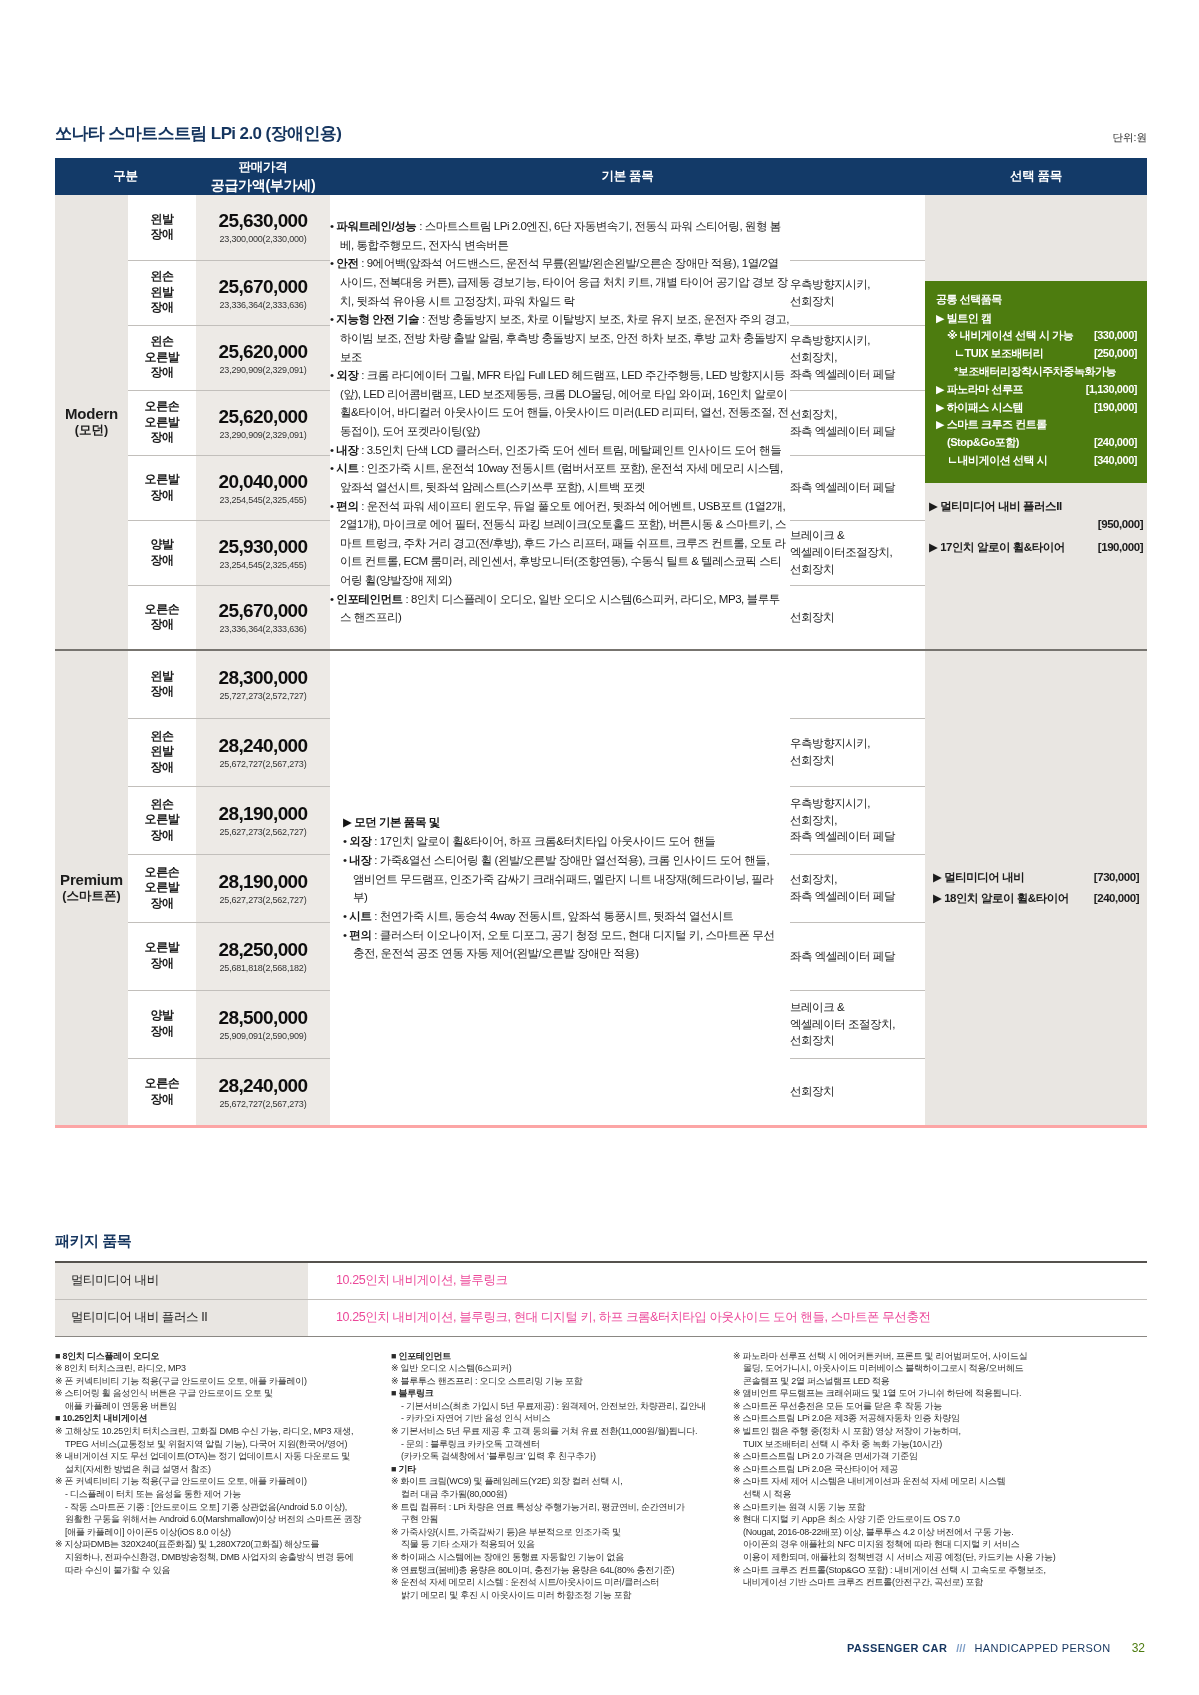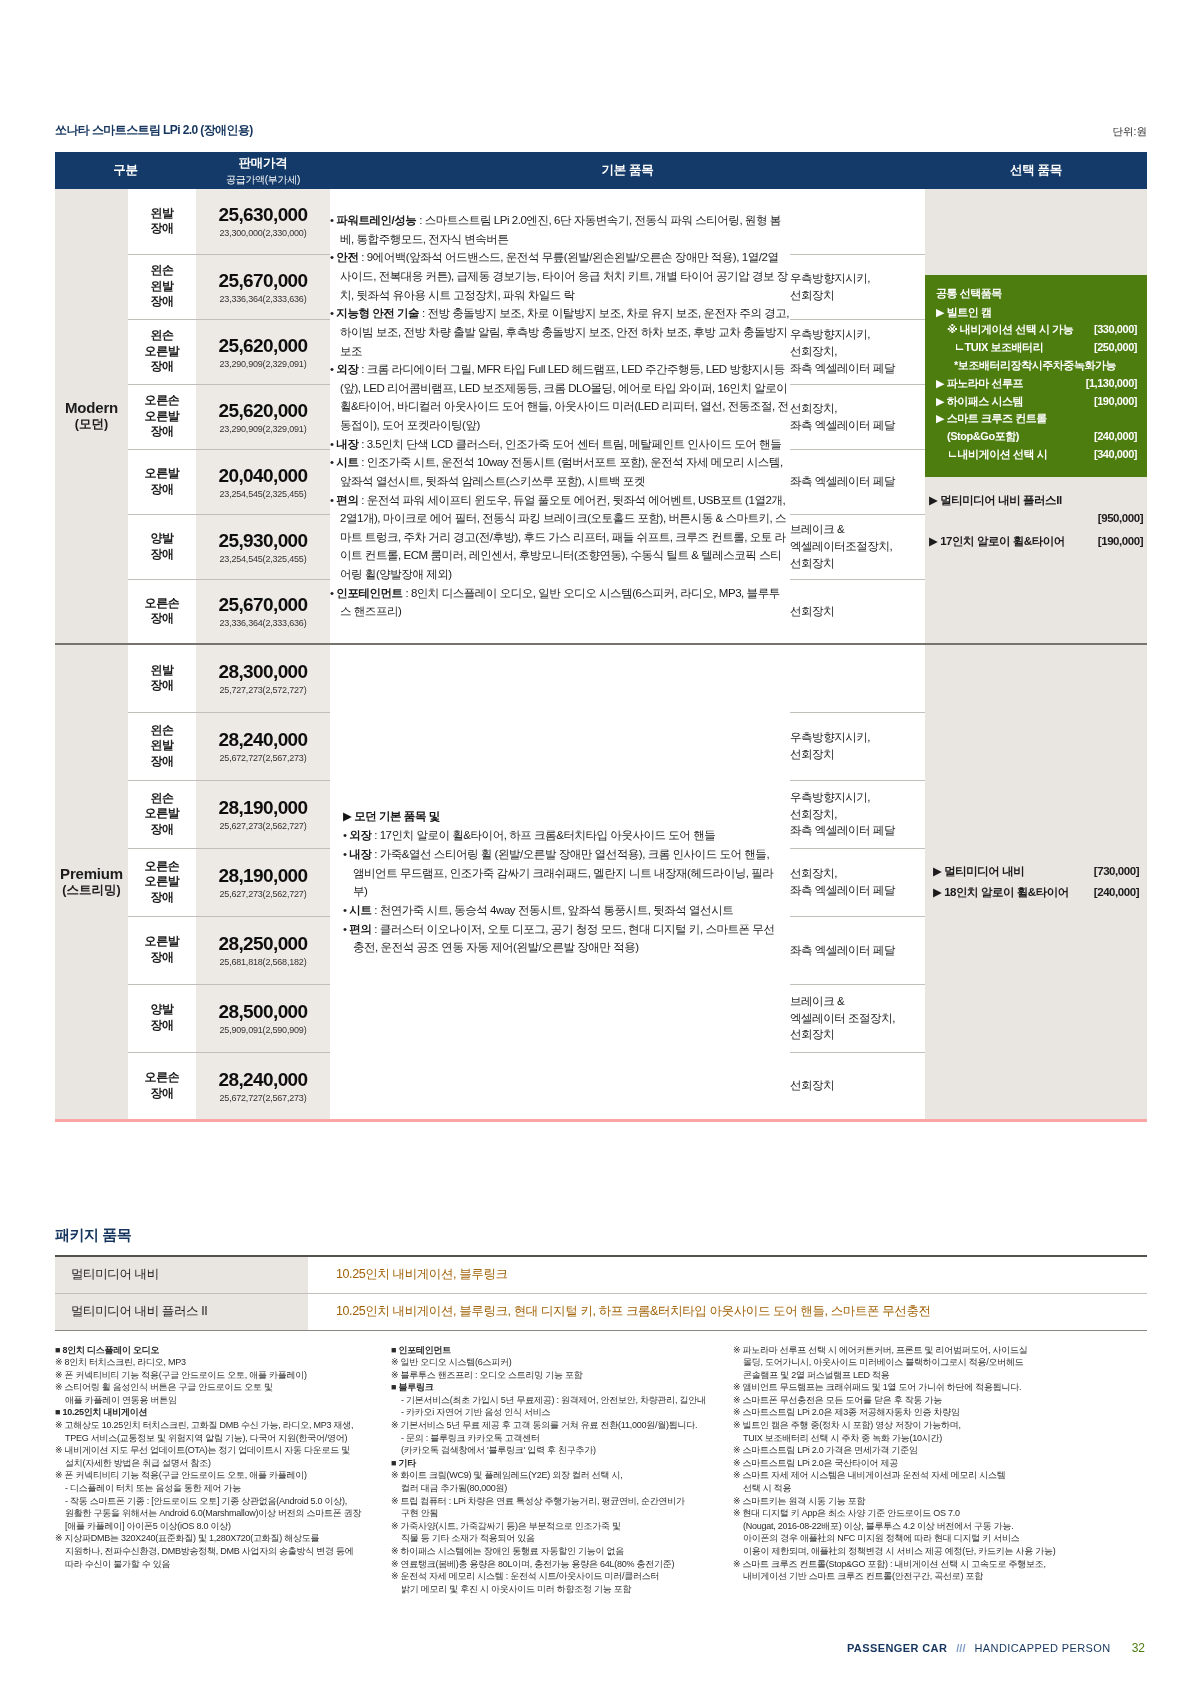--- a/index.html
+++ b/index.html
@@ -1,26 +1,26 @@
 <!DOCTYPE html>
 <html><head>
 <meta charset="utf-8">
 <style>
   html,body{margin:0;padding:0;background:#fff;}
   body{font-family:"Liberation Sans","DejaVu Sans",sans-serif;color:#141414;}
   .page{width:1199px;height:1695px;position:relative;background:#fff;overflow:hidden;}
   .content{padding:0 52px 0 55px;}
 
   .title-row{display:flex;justify-content:space-between;align-items:flex-end;padding-top:122px;margin-bottom:13px;}
-  .doc-title{font-size:12px;font-weight:bold;color:#15355f;letter-spacing:-0.6px;}
+  .doc-title{font-size:17px;font-weight:bold;color:#15355f;letter-spacing:-0.6px;}
   .unit{font-size:10.5px;color:#222;}
 
   table.price-table{border-collapse:collapse;table-layout:fixed;width:1092px;border-bottom:3px solid #fca5a5;}
   .price-table th{background:#133a68;color:#fff;font-size:12.5px;font-weight:bold;height:37px;vertical-align:middle;padding:0;text-align:center;letter-spacing:-0.3px;}
-  .th-sub{font-size:10px;font-weight:normal;margin-top:1px;}
+  .th-sub{font-size:14px;font-weight:bold;margin-top:1px;}
   .price-table td{padding:0;vertical-align:middle;}
   tr.m-row{height:65px;} tr.p-row{height:68px;}
   tr.section2 td{border-top:2px solid #77746f;}
   .sep{border-bottom:1px solid #c2bfbb;}
 
   .col-trim{background:#e9e6e2;text-align:center;}
   .trim-en{font-size:15px;font-weight:bold;color:#1c1c1c;letter-spacing:-0.2px;}
   .trim-ko{font-size:12.5px;font-weight:bold;color:#1c1c1c;}
   .col-type{text-align:center;font-size:12px;font-weight:bold;white-space:pre-line;line-height:1.3;color:#1c1c1c;background:#fff;letter-spacing:-0.4px;}
   .col-price{background:#edeae6;text-align:center;}
@@ -44,21 +44,21 @@
   .ind1{padding-left:11px;}
   .ind2{padding-left:18px;}
   .opt-extra{padding:15px 4px 0 4px;font-size:11.5px;line-height:1.55;color:#1b1b1b;letter-spacing:-0.45px;}
   .opt-extra .opt-line{margin-bottom:6px;}
   .p-options .opt-line{font-size:11.5px;line-height:1.8;letter-spacing:-0.45px;color:#1b1b1b;}
 
   .pkg-title{font-size:15px;font-weight:bold;color:#15355f;margin-top:104px;letter-spacing:-0.5px;}
   table.pkg-table{border-collapse:collapse;table-layout:fixed;width:1092px;margin-top:10px;border-top:2px solid #55524e;border-bottom:1px solid #8a8783;}
   .pkg-table td{font-size:12.5px;height:34px;vertical-align:middle;letter-spacing:-0.4px;}
   .pkg-name{background:#e9e6e2;font-weight:normal;padding-left:16px;border-bottom:1px solid #c2bfbb;color:#1b1b1b;}
-  .pkg-desc{background:#fff;padding-left:28px;border-bottom:1px solid #c2bfbb;color:#a16207;}
+  .pkg-desc{background:#fff;padding-left:28px;border-bottom:1px solid #c2bfbb;color:#ec4899;}
   tr.pkg-last td{border-bottom:none;}
 
   .footnotes{display:flex;margin-top:13px;gap:4px;}
   .fn-col{font-size:9px;line-height:1.4;color:#2b2b2b;letter-spacing:-0.25px;}
   .fn-col1{width:332px;} .fn-col2{width:338px;} .fn-col3{width:398px;}
   .fn-head{font-weight:bold;}
   .fn-item{}
   .fn-cont{padding-left:10px;}
 
   .footer{position:absolute;right:54px;bottom:40px;display:flex;align-items:baseline;gap:9px;font-size:11px;}
@@ -234,21 +234,21 @@
           <td class="col-price">
               <div class="price-main">25,670,000</div>
               <div class="price-sub">23,336,364(2,333,636)</div>
             </td>
           <td class="col-aid">선회장치</td>
         </tr>
 
         <tr class="p-row section2">
           <td class="col-trim" rowspan="7">
             <div class="trim-en">Premium</div>
-            <div class="trim-ko">(스트리밍)</div>
+            <div class="trim-ko">(스마트폰)</div>
           </td>
           <td class="col-type sep">왼발
 장애</td>
           <td class="col-price sep">
               <div class="price-main">28,300,000</div>
               <div class="price-sub">25,727,273(2,572,727)</div>
             </td>
           <td class="col-basic p-basic" rowspan="7">
             <div class="basic-head">▶ 모던 기본 품목 및</div>
             <div class="bullet"><b>외장</b><span> : 17인치 알로이 휠&amp;타이어, 하프 크롬&amp;터치타입 아웃사이드 도어 핸들</span></div>

